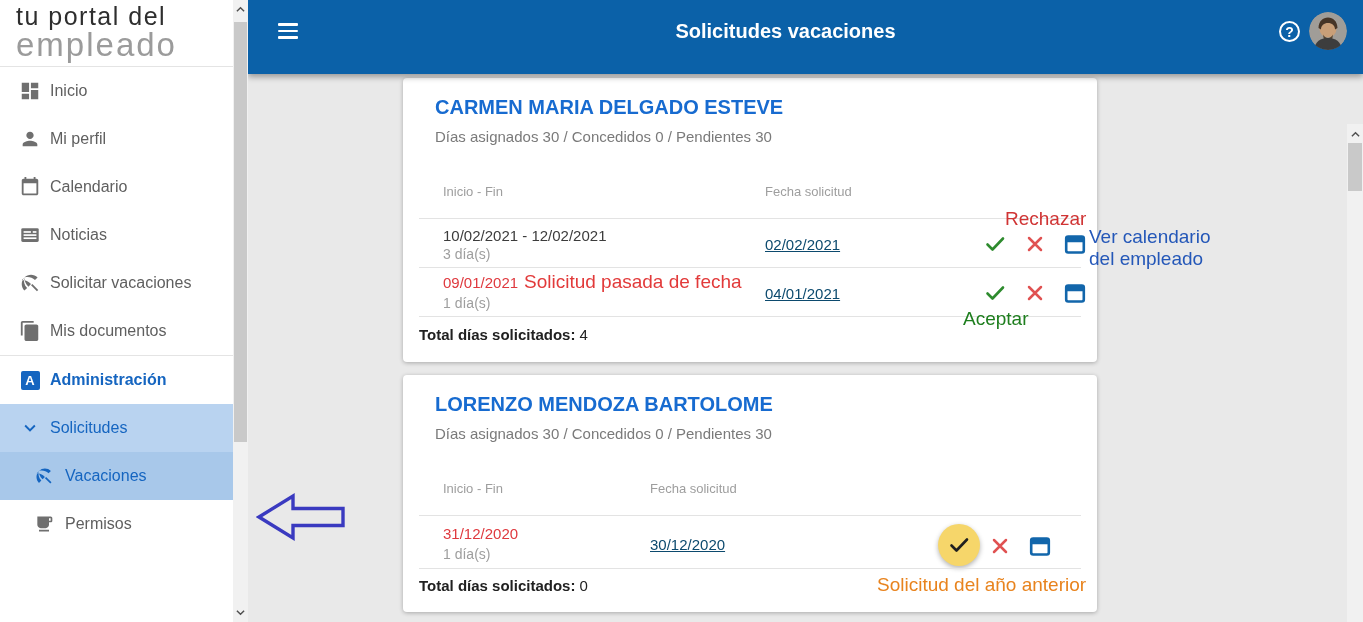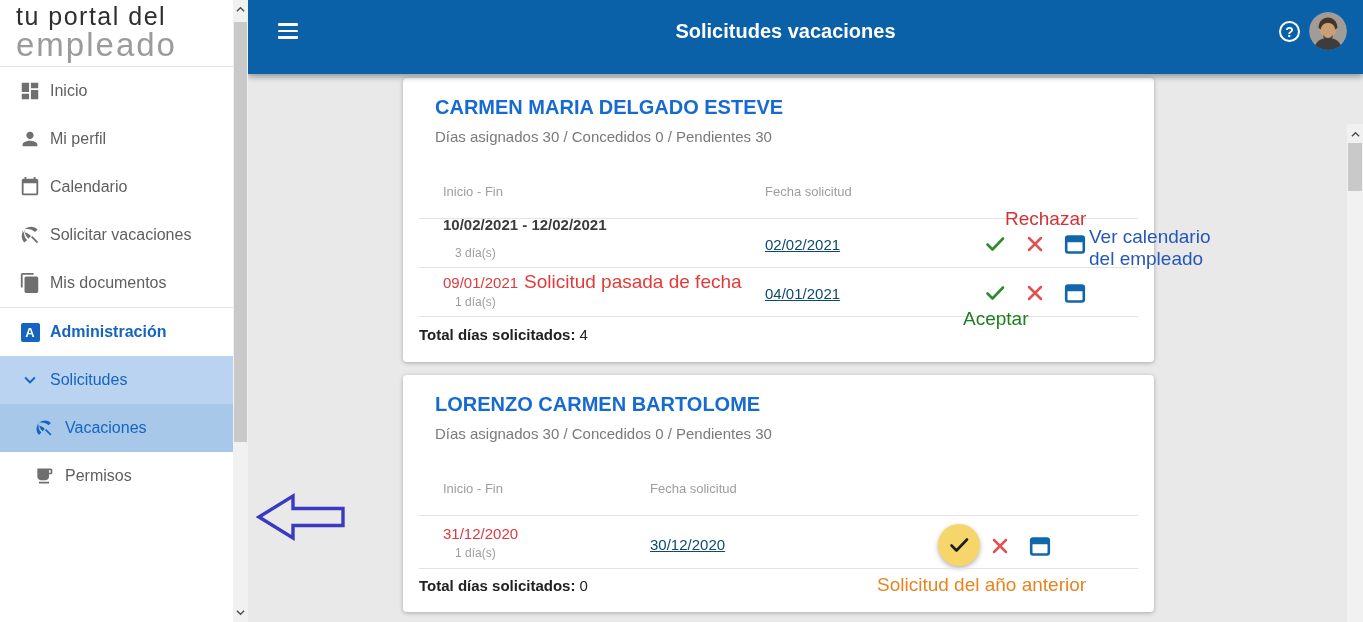--- a/index.html
+++ b/index.html
@@ -37,30 +37,30 @@
   .header { position:absolute; left:248px; top:0; right:0; height:74px; background:#0b61a8; z-index:3; box-shadow:0 3px 6px rgba(0,0,0,.35); }
   .hamburger { position:absolute; left:30px; top:23px; width:20px; height:16px; display:flex; flex-direction:column; justify-content:space-between; cursor:pointer; }
   .hamburger span { display:block; height:2.6px; background:#fff; border-radius:1px; }
   .header-title { position:absolute; left:0; right:40px; top:0; height:62px; display:flex; align-items:center; justify-content:center; color:#fff; font-size:20px; font-weight:bold; }
   .help-btn { position:absolute; right:63px; top:21px; width:21px; height:21px; border:2px solid #fff; border-radius:50%; color:#fff; font-size:14px; font-weight:bold; display:flex; align-items:center; justify-content:center; cursor:pointer; }
   .avatar { position:absolute; right:16px; top:12px; width:38px; height:38px; border-radius:50%; overflow:hidden; cursor:pointer; }
 
   
   .content { position:absolute; left:248px; top:62px; right:0; bottom:0; background:#e9e9e9; }
   .content::before { content:""; position:absolute; left:0; right:0; top:0; height:6px; background:linear-gradient(rgba(0,0,0,.22), rgba(0,0,0,0)); pointer-events:none; }
-  .card { position:absolute; left:155px; width:751px; background:#fff; border-radius:4px; box-shadow:0 1px 4px rgba(0,0,0,.28); }
+  .card { position:absolute; left:155px; width:694px; background:#fff; border-radius:4px; box-shadow:0 1px 4px rgba(0,0,0,.28); }
   .card-1 { top:16px; height:284px; }
   .card-2 { top:313px; height:237px; }
   .card-name { position:absolute; left:32px; top:18px; font-size:20px; font-weight:bold; color:#176bd0; cursor:pointer; }
   .card-sub { position:absolute; left:32px; top:50px; font-size:15px; color:#7a7a7a; }
   .col-h { position:absolute; top:106px; font-size:13px; color:#9e9e9e; }
   .hr { position:absolute; left:16px; right:16px; height:1px; background:#e3e3e3; }
   .cell-range { position:absolute; left:40px; font-size:15px; color:#3c3c3c; }
   .cell-range.past { color:#df393e; }
-  .cell-days { position:absolute; left:52px; font-size:12px; color:#9e9e9e; }
+  .cell-days { position:absolute; left:40px; font-size:14px; color:#9e9e9e; }
   .cell-date { position:absolute; font-size:15px; color:#0c4a6e;text-decoration:underline; }
   .act { position:absolute; width:24px; height:24px; cursor:pointer; }
   .act svg { width:100%; height:100%; }
   .act-check { color:#2e8b2e; }
   .act-x { color:#e05252; }
   .act-cal { color:#1266ab; }
   .total-line { position:absolute; left:16px; font-size:15px; color:#212121; }
   .total-line .tl-label { font-weight:bold; }
   .yellow-hl { position:absolute; width:42px; height:42px; border-radius:50%; background:#f6d66a; box-shadow:0 2px 5px rgba(0,0,0,.3); display:flex; align-items:center; justify-content:center; cursor:pointer; }
   .yellow-hl svg { width:24px; height:24px; color:#1f1f1f; }
@@ -103,20 +103,32 @@
 
   <div class="menu-item">
     <span class="mi-icon">
         <svg viewBox="0 0 24 24" fill="currentColor">
           <path d="M19 3h-1V1h-2v2H8V1H6v2H5c-1.11 0-2 .9-2 2v14c0 1.1.89 2 2 2h14c1.1 0 2-.9 2-2V5c0-1.1-.9-2-2-2zm0 16H5V8h14v11z"></path>
         </svg>
       </span>
     <span>Calendario</span>
   </div>
 
+  <div class="menu-item">
+    <span class="mi-icon">
+        <svg viewBox="0 0 24 24">
+          <rect x="2.5" y="4.5" width="19" height="15" rx="1.5" fill="currentColor"></rect>
+          <rect x="5" y="7.8" width="8" height="1.8" fill="#fff"></rect>
+          <rect x="15" y="7.8" width="4" height="1.8" fill="#fff"></rect>
+          <rect x="5" y="11.2" width="14" height="1.8" fill="#fff"></rect>
+          <rect x="5" y="14.6" width="14" height="1.8" fill="#fff"></rect>
+        </svg>
+      </span>
+    <span>Noticias</span>
+  </div>
 
   <div class="menu-item">
     <span class="mi-icon">
         <svg viewBox="0 0 24 24" fill="currentColor">
           <path d="M13.127 14.56l1.43-1.43 6.44 6.443-1.43 1.43zM17.42 8.83l2.86-2.86c-3.95-3.95-10.35-3.96-14.31-.02 3.93-1.3 8.31-.25 11.45 2.88zM5.95 5.98c-3.94 3.95-3.93 10.35.02 14.3l2.86-2.86C5.7 14.29 4.65 9.89 5.95 5.98zM5.97 5.96l-.01.01c-.38 3.01 1.17 6.88 4.3 10.02l2.86-2.86c-3.13-3.13-7.01-4.68-10.02-4.3z"></path>
         </svg>
       </span>
     <span>Solicitar vacaciones</span>
   </div>
 
@@ -207,21 +219,21 @@
 <div class="content">
 
   <div class="card card-1">
     <div class="card-name">CARMEN MARIA DELGADO ESTEVE</div>
     <div class="card-sub">Días asignados 30 / Concedidos 0 / Pendientes 30</div>
     <div class="col-h" style="left:40px;">Inicio - Fin</div>
     <div class="col-h" style="left:362px;">Fecha solicitud</div>
     <div class="hr" style="top:140px;"></div>
 
     <div>
-      <div class="cell-range" style="top:138px;font-weight:bold;">10/02/2021 - 12/02/2021</div>
+      <div class="cell-range" style="top:149px;">10/02/2021 - 12/02/2021</div>
       <div class="cell-days" style="top:168px;">3 día(s)</div>
       <div class="cell-date" style="left:362px; top:158px;">02/02/2021</div>
       <div class="act act-check" style="left:580px; top:154px;"><svg viewBox="0 0 24 24" fill="none" stroke="currentColor" stroke-width="2.6" stroke-linecap="round" stroke-linejoin="round">
             <path d="M4.5 12.5l5 5L20 6.5"></path>
           </svg></div>
       <div class="act act-x" style="left:620px; top:154px;"><svg viewBox="0 0 24 24" fill="none" stroke="currentColor" stroke-width="2.5" stroke-linecap="round">
             <path d="M6 6l12 12M18 6L6 18"></path>
           </svg></div>
       <div class="act act-cal" style="left:660px; top:154px;"><svg viewBox="0 0 24 24">
             <rect x="3.2" y="4.5" width="17.6" height="16" rx="2" fill="none" stroke="currentColor" stroke-width="2.6"></rect>
@@ -247,21 +259,21 @@
     </div>
     <div class="hr" style="top:238px;"></div>
 
     <div class="total-line" style="top:248px;">
       <span class="tl-label">Total días solicitados:</span>
       <span>4</span>
     </div>
   </div>
 
   <div class="card card-2">
-    <div class="card-name">LORENZO CARMEN BARTOLOME</div>
+    <div class="card-name">LORENZO MENDOZA BARTOLOME</div>
     <div class="card-sub">Días asignados 30 / Concedidos 0 / Pendientes 30</div>
     <div class="col-h" style="left:40px;">Inicio - Fin</div>
     <div class="col-h" style="left:247px;">Fecha solicitud</div>
     <div class="hr" style="top:140px;"></div>
 
     <div>
       <div class="cell-range past" style="top:150px;">31/12/2020</div>
       <div class="cell-days" style="top:171px;">1 día(s)</div>
       <div class="cell-date" style="left:247px; top:161px;">30/12/2020</div>
       <div class="yellow-hl" style="left:535px; top:149px;">

